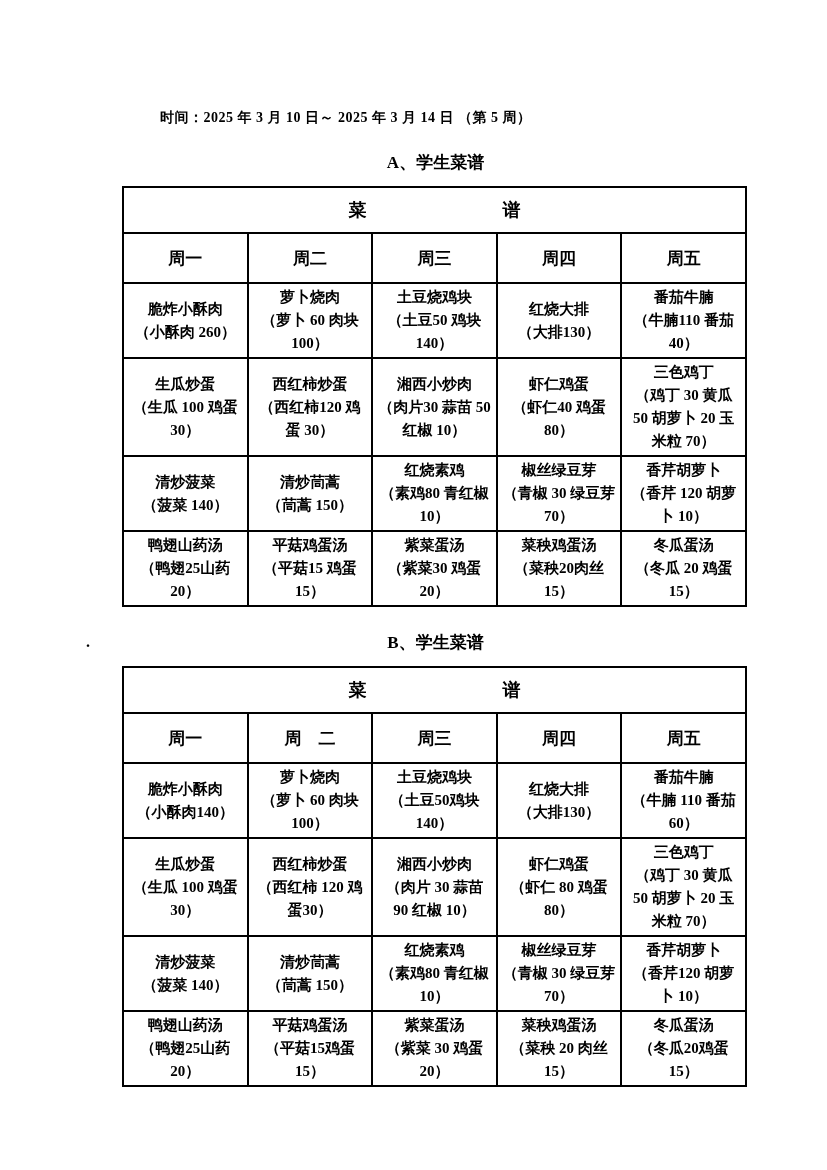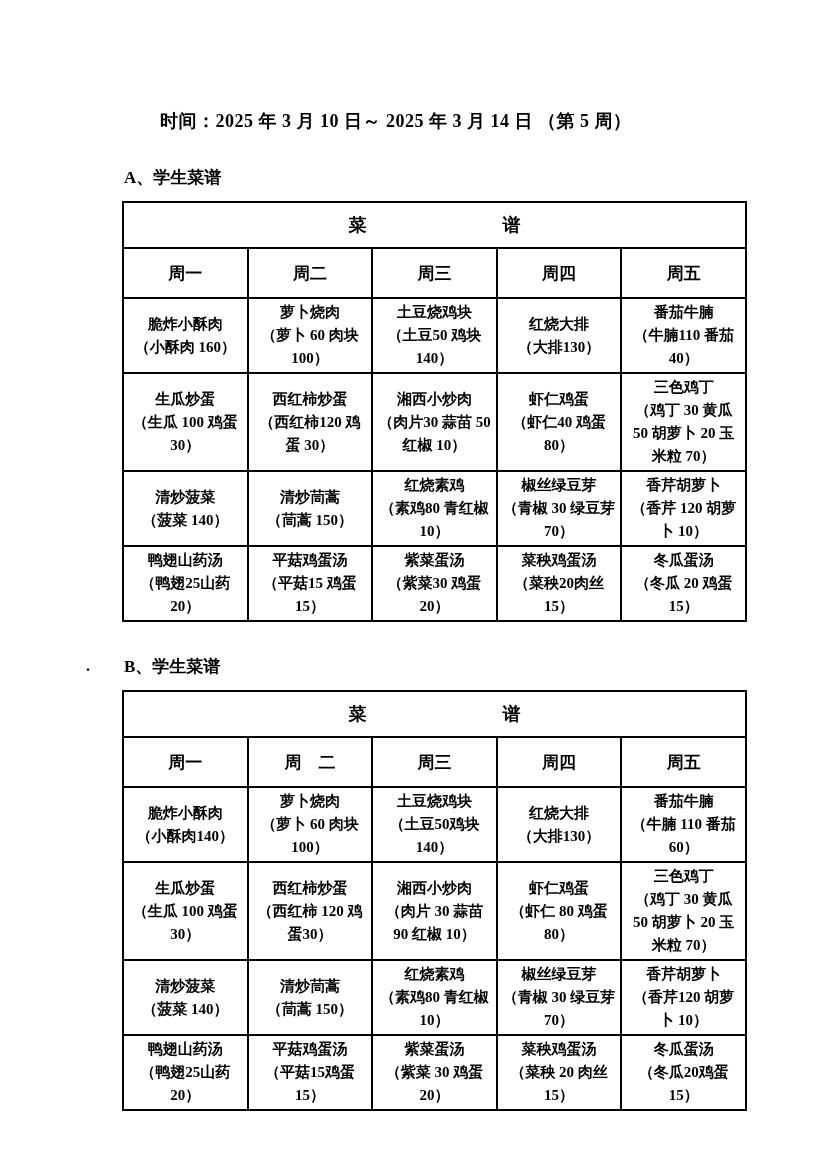--- a/index.html
+++ b/index.html
@@ -11,25 +11,25 @@
   }
   .doc{
     position:absolute;left:122px;top:100px;width:625px;
   }
   .doc-title{
     font-size:34px;font-weight:bold;text-align:center;
     line-height:46px;letter-spacing:1px;white-space:nowrap;
   }
   .time-line{
     margin-top:9px;margin-left:38px;
-    font-size:18px;font-weight:bold;letter-spacing:0.5px;
+    font-size:14px;font-weight:bold;letter-spacing:0.5px;
   }
   .section-label{
-    margin-top:33px;margin-left:2px;
-    font-size:17px;font-weight:bold;
+    margin-top:24px;margin-left:2px;
+    font-size:17px;font-weight:bold;text-align:center;
   }
   .section-b-wrap{position:relative;}
   .stray-dot{
     position:absolute;left:-38px;top:2px;
     font-size:16px;font-weight:bold;
   }
   table.menu{
     margin-top:12px;width:625px;table-layout:fixed;
     border-collapse:collapse;
   }
@@ -83,21 +83,21 @@
         <th>周二</th>
         <th>周三</th>
         <th>周四</th>
         <th>周五</th>
       </tr>
     </thead>
     <tbody>
         <tr>
           <td>
             <div class="dish-name">脆炸小酥肉</div>
-            <div class="dish-amounts">（小酥肉 160）</div>
+            <div class="dish-amounts">（小酥肉 260）</div>
           </td>
           <td>
             <div class="dish-name">萝卜烧肉</div>
             <div class="dish-amounts">（萝卜 60 肉块 100）</div>
           </td>
           <td>
             <div class="dish-name">土豆烧鸡块</div>
             <div class="dish-amounts">（土豆50 鸡块 140）</div>
           </td>
           <td>

